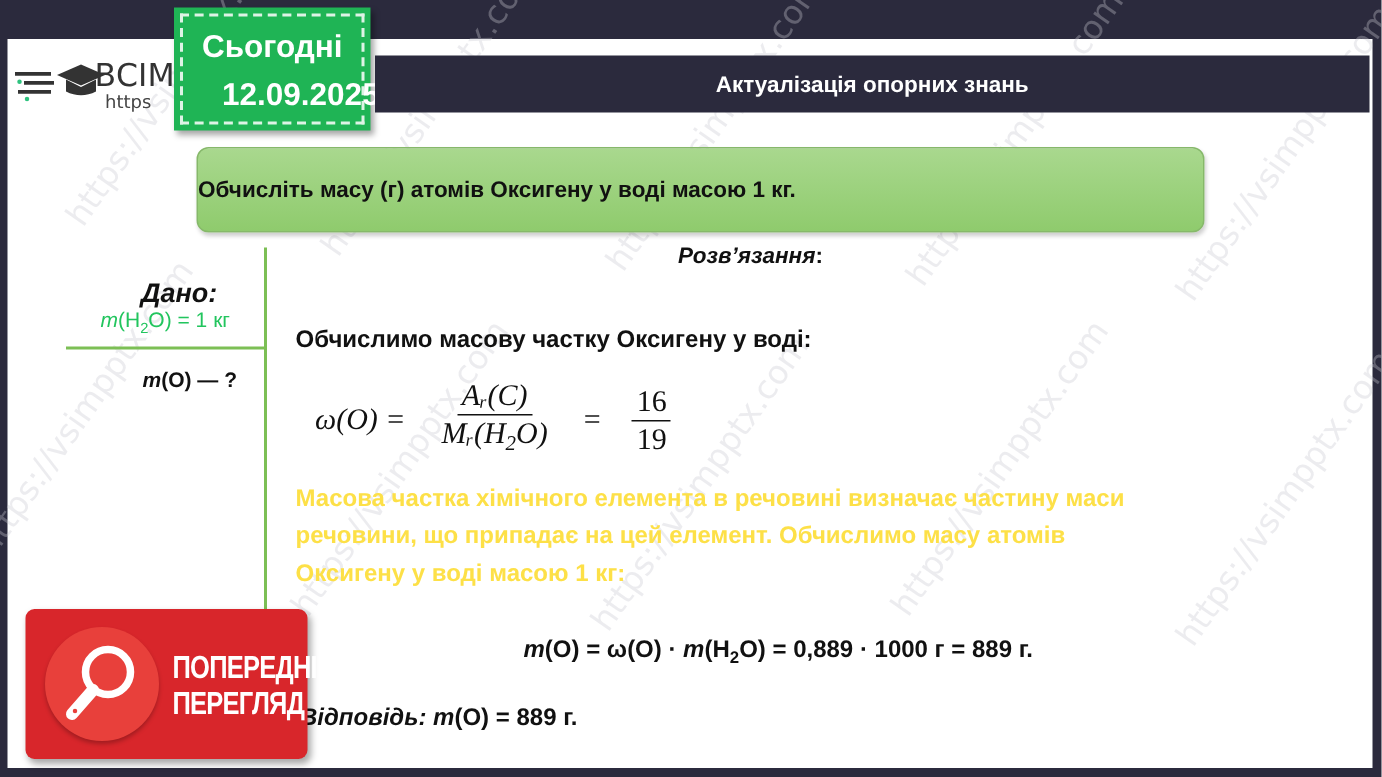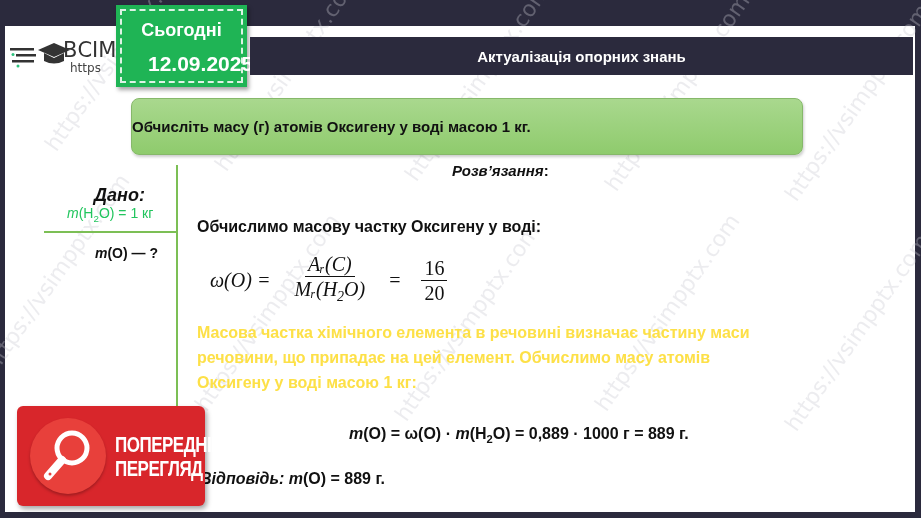--- a/index.html
+++ b/index.html
@@ -5,21 +5,21 @@
   html, body { margin:0; padding:0; }
   body { width:921px; height:518px; background:#2b2a3d; position:relative; overflow:hidden; font-family:"Liberation Sans", sans-serif; }
   .slide { position:absolute; left:5px; top:26px; width:910px; height:486px; background:#ffffff; }
   .watermark { position:absolute; left:0; top:0; width:921px; height:518px; pointer-events:none; overflow:hidden; }
   .watermark span { position:absolute; font-size:22px; color:rgba(200,200,210,0.35); transform:rotate(-55deg); white-space:nowrap; font-family:"DejaVu Sans", sans-serif; }
   .logo { position:absolute; left:8px; top:36px; width:105px; height:40px; }
   .logo-text { position:absolute; left:63px; top:38px; font-size:21px; color:#333; font-family:"DejaVu Sans", sans-serif; letter-spacing:0px; }
   .logo-sub { position:absolute; left:70px; top:61px; font-size:12px; color:#444; font-family:"DejaVu Sans", sans-serif; }
   .date-badge { position:absolute; left:116px; top:5px; width:131px; height:82px; background:#1fb455; box-shadow:2px 3px 4px rgba(0,0,0,0.35); }
   .date-badge .inner { position:absolute; left:4px; top:4px; right:4px; bottom:4px; border:2px dashed rgba(255,255,255,0.85); }
-  .date-line1 { position:absolute; left:0; right:0; top:15px; text-align:center; color:#fff; font-size:18px; font-weight:bold; }
+  .date-line1 { position:absolute; left:0; right:0; top:15px; text-align:center; color:#fff; font-size:21px; font-weight:bold; }
   .date-line2 { position:absolute; left:0; right:0; top:47px; text-align:center; color:#fff; font-size:21px; font-weight:bold;padding-left:32px; }
   .title-bar { position:absolute; left:250px; top:37px; width:663px; height:38px; background:#2b2a3d; color:#fff; font-weight:bold; font-size:15px; display:flex; align-items:center; justify-content:center; }
   .task-box { position:absolute; left:131px; top:98px; width:670px; height:55px; border-radius:8px; background:linear-gradient(#a9d88e,#8fcb6d); border:1px solid #86b86a; display:flex; align-items:center; justify-content:flex-start; font-weight:bold; font-size:15px; color:#111; box-shadow:1px 2px 3px rgba(0,0,0,0.2); }
   .vline { position:absolute; left:176px; top:165px; width:2px; height:245px; background:#7cbf55; }
   .hline { position:absolute; left:44px; top:231px; width:134px; height:2px; background:#7cbf55; }
   .given-label { position:absolute; left:94px; top:185px; font-size:18px; font-weight:bold; font-style:italic; color:#111; }
   .given-value { position:absolute; left:67px; top:205px; font-size:14px; font-weight:normal; color:#22c55e; }
   .find-value { position:absolute; left:95px; top:245px; font-size:14px; font-weight:bold; color:#111; }
   .sol-title { position:absolute; left:452px; top:162px; font-size:15px; font-weight:bold; font-style:italic; color:#111; }
   .step1 { position:absolute; left:197px; top:218px; font-size:16px; font-weight:bold; color:#111; }
@@ -96,21 +96,21 @@
 
 <div class="formula">
   <span class="it">ω(O) =</span>
   <span class="frac">
     <span class="num">Aᵣ(C)</span>
     <span class="den"><span>Mᵣ(H</span><sub>2</sub><span>O)</span></span>
   </span>
   <span>=</span>
   <span class="frac plain">
     <span class="num">16</span>
-    <span class="den">20</span>
+    <span class="den">19</span>
   </span>
 </div>
 
 <div class="para">Масова частка хімічного елемента в речовині визначає частину маси речовини, що припадає на цей елемент. Обчислимо масу атомів Оксигену у воді масою 1 кг:</div>
 
 <div class="calc"><i>m</i><span>(O) = ω(O) · </span><i>m</i><span>(H</span><sub>2</sub><span>O) = 0,889 · 1000 г = 889 г.</span></div>
 
 <div class="answer"><span class="lbl">Відповідь:</span> <i>m</i><span>(O) = 889 г.</span></div>
 
 <div class="preview">

